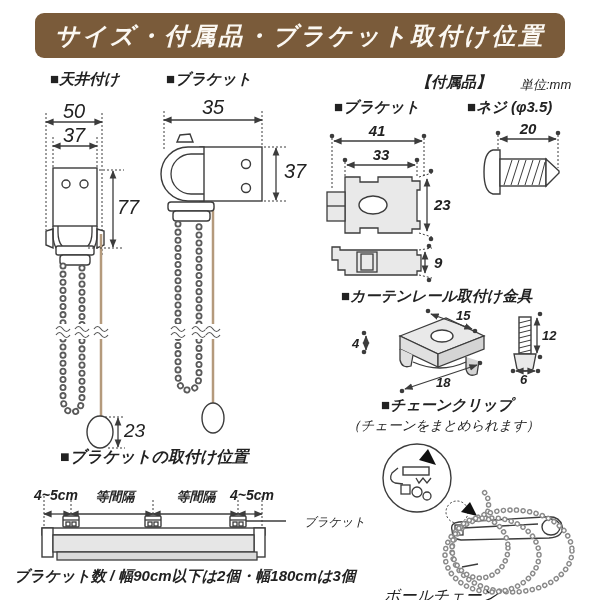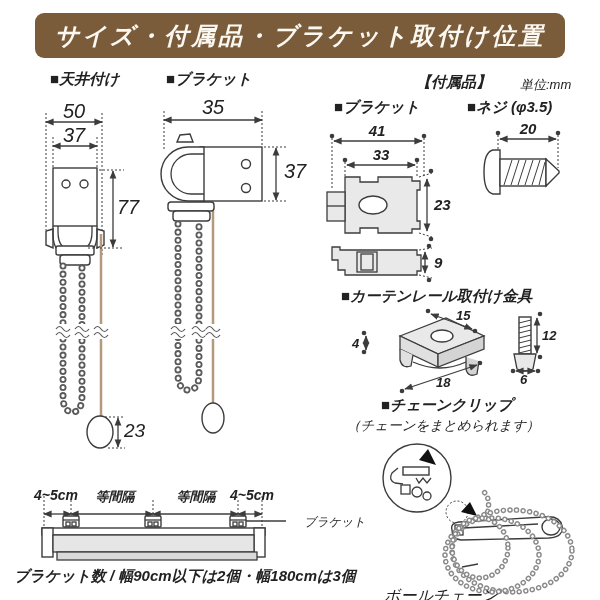--- a/index.html
+++ b/index.html
@@ -275,20 +275,21 @@
   <div class="abs dimS" style="left:456px;top:308px;">15</div>
   <div class="abs dimS" style="left:352px;top:336px;">4</div>
   <div class="abs dimS" style="left:436px;top:375px;">18</div>
   <div class="abs dimS" style="left:542px;top:328px;">12</div>
   <div class="abs dimS" style="left:520px;top:372px;">6</div>
 
   <div class="abs" style="left:347px;top:417px;font-size:13.5px;white-space:nowrap;">（チェーンをまとめられます）</div>
   <div class="abs hdr" style="left:381px;top:396px;">■チェーンクリップ</div>
   <div class="abs" style="left:384px;top:586px;font-size:16px;white-space:nowrap;text-align:right;">ボールチェーン</div>
 
+  <div class="abs hdr-lg" style="left:60px;top:447px;">■ブラケットの取付け位置</div>
   <div class="abs ctr" style="left:33px;top:487px;width:46px;font-size:14px;font-weight:600;white-space:nowrap;">4~5cm</div>
   <div class="abs ctr" style="left:94px;top:488px;width:42px;font-size:13px;font-weight:600;white-space:nowrap;">等間隔</div>
   <div class="abs ctr" style="left:175px;top:488px;width:42px;font-size:13px;font-weight:600;white-space:nowrap;">等間隔</div>
   <div class="abs ctr" style="left:229px;top:487px;width:46px;font-size:14px;font-weight:600;white-space:nowrap;">4~5cm</div>
   <div class="abs" style="left:288px;top:514px;font-size:12px;white-space:nowrap;margin-left:16px;">ブラケット</div>
   <div class="abs" style="left:14px;top:567px;font-size:15px;font-weight:600;white-space:nowrap;">ブラケット数 / 幅90cm以下は2個・幅180cmは3個</div>
 
 </div>
 
 </body></html>

